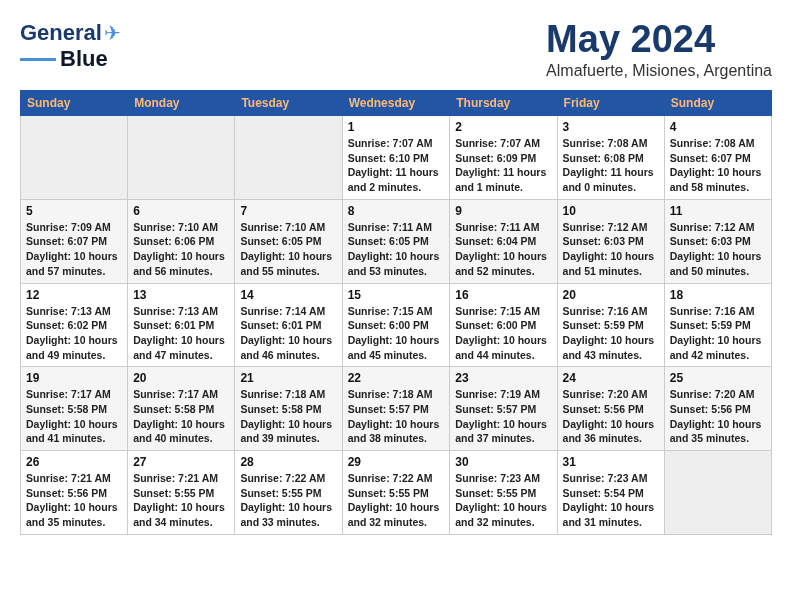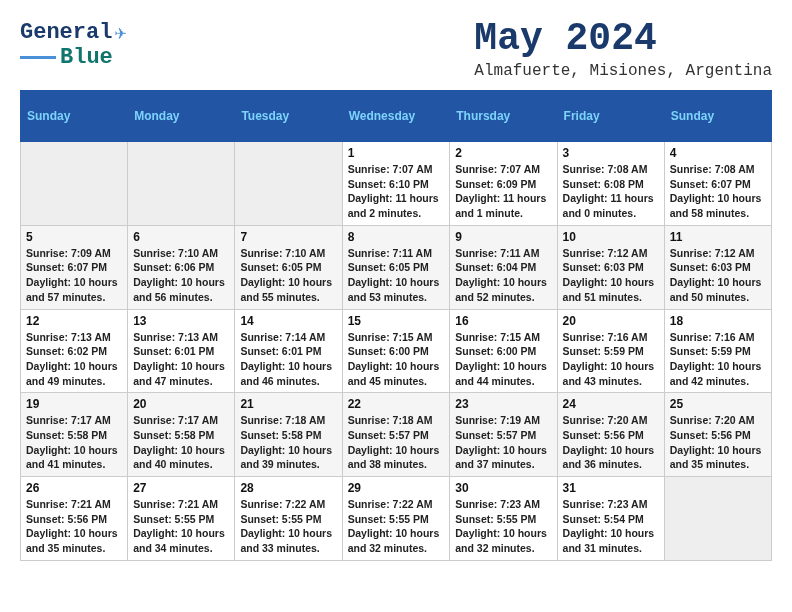--- a/index.html
+++ b/index.html
@@ -8,21 +8,20 @@
       background: #fff;
       width: 792px;
       min-height: 612px;
       padding: 20px;
     }
     .header-area {
       display: flex;
       justify-content: space-between;
       align-items: flex-start;
       margin-bottom: 10px;
-      font-family: Liberation Mono, monospace;
     }
     .logo {
       display: flex;
       flex-direction: column;
       align-items: flex-start;
     }
     .logo-row {
       display: flex;
       align-items: center;
     }
@@ -40,23 +39,23 @@
       color: #333;
       margin-top: 4px;
     }
     .calendar {
       width: 100%;
       border-collapse: collapse;
       font-size: 11px;
     }
     .calendar th {
       background-color: #2255a4;
-      color: #7dd3fc;
+      color: #fdba74;
       text-align: left;
-      padding: 18px 6px;
+      padding: 5px 6px;
       font-size: 12px;
       border: 1px solid #2255a4;
     }
     .calendar td {
       border: 1px solid #ccc;
       vertical-align: top;
       padding: 4px 5px;
       width: 108px;
       min-height: 80px;
       background: #fff;
@@ -88,21 +87,21 @@
 <body>
 
 <div class="header-area">
   <div class="logo">
     <div class="logo-row">
       <span style="font-size:22px;font-weight:bold;color:#1a3a6b;">General</span>
       <span style="color:#4a90d9;font-size:20px;margin-left:2px;">✈</span>
     </div>
     <div style="display:flex;align-items:center;">
       <span style="display:inline-block;width:36px;height:3px;background:#4a90d9;margin-right:4px;"></span>
-      <span style="font-size:22px;font-weight:bold;color:#0f766e;">Blue</span>
+      <span style="font-size:22px;font-weight:bold;color:#0f172a;">Blue</span>
     </div>
   </div>
   <div class="title-area">
     <div class="cal-title">May 2024</div>
     <div class="cal-subtitle">Almafuerte, Misiones, Argentina</div>
   </div>
 </div>
 
 <table class="calendar">
   <thead>

